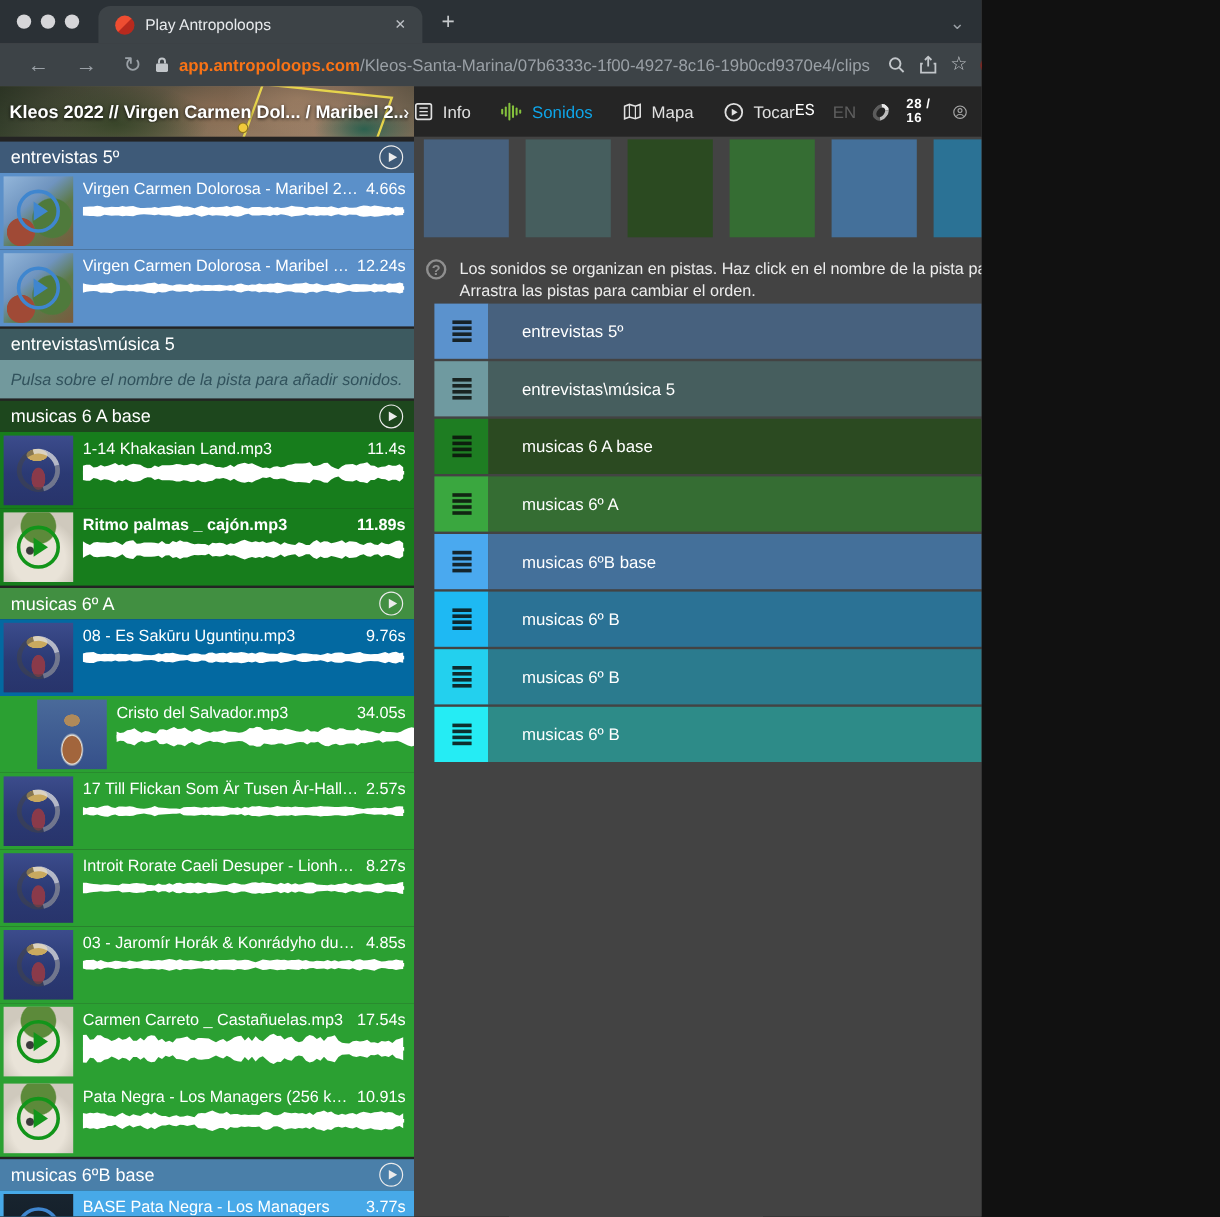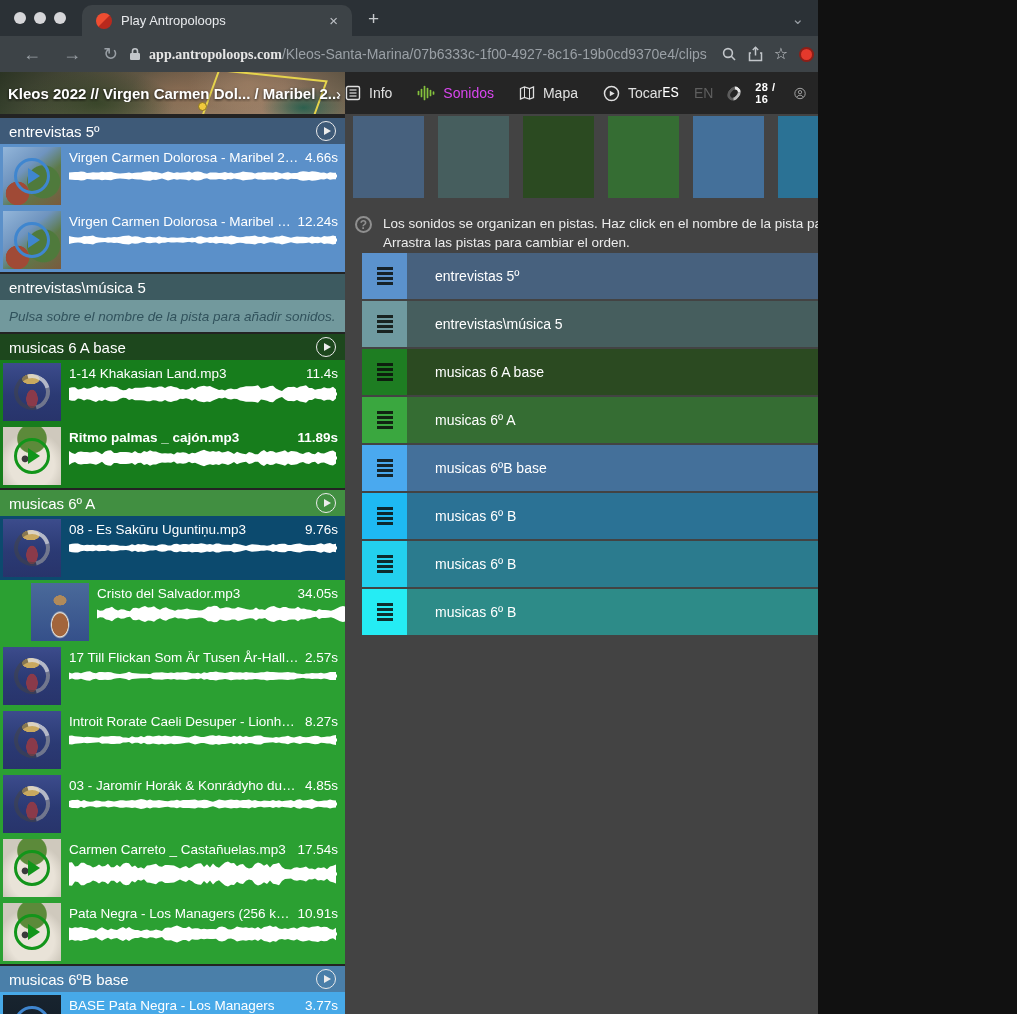--- a/index.html
+++ b/index.html
@@ -16,21 +16,21 @@
   .tab{width:270px;height:31px;background:#3d4347;border-radius:10px 10px 0 0;display:flex;align-items:center;padding:0 10px 0 14px;gap:9px;}
   .tab-favicon{width:16px;height:16px;border-radius:50%;background:linear-gradient(135deg,#ef4d31 48%,#b8291d 52%);flex:none;}
   .tab-title{flex:1;font-size:13px;color:#e8eaed;white-space:nowrap;overflow:hidden;}
   .tab-close{color:#bdc1c6;font-size:15px;line-height:1;padding:2px 4px;}
   .newtab{color:#c6c9cc;font-size:19px;margin:0 0 8px 16px;line-height:1;}
   .tabbar-chevron{position:absolute;right:14px;top:10px;color:#9aa0a6;font-size:15px;}
   .toolbar{position:absolute;top:36px;left:0;right:0;height:36px;background:#3d4347;display:flex;align-items:center;padding:0 12px;}
   .navbtn{color:#9aa0a6;font-size:18px;line-height:1;margin:0 11px;}
   .urlzone{display:flex;align-items:center;margin-left:auto;gap:8px;}
   .url{font-size:14px;white-space:nowrap;}
-  .url .dom{color:#e5e5e5;font-weight:bold;font-family:Liberation Serif, serif;}
+  .url .dom{color:#f97316;font-weight:bold;}
   .url .path{color:#9aa0a6;}
   .tbicons{display:flex;align-items:center;gap:11px;margin-left:14px;margin-right:2px;}
   .tbicons .g{color:#c2c6ca;font-size:16px;line-height:1;}
   .record{width:15px;height:15px;border-radius:50%;background:#e4392c;border:2px solid #8c1f18;}
   .splitbox{width:14px;height:13px;border:2px solid #c2c6ca;border-radius:2px;position:relative;}
   .splitbox::after{content:"";position:absolute;top:0;right:0;bottom:0;width:5px;background:#c2c6ca;}
   .avatar{width:20px;height:20px;border-radius:50%;background:#2c3033;display:flex;align-items:center;justify-content:center;}
   
   .appheader{position:absolute;top:72px;left:0;right:0;height:42px;background:#252525;display:flex;align-items:stretch;}
   .breadcrumb{width:345px;flex:none;position:relative;overflow:hidden;display:flex;align-items:center;
@@ -41,21 +41,21 @@
       radial-gradient(ellipse 70px 38px at 52% 45%, rgba(176,138,106,.9) 0%, transparent 70%),
       linear-gradient(90deg,#3e4a33 0%,#6a6a52 25%,#a3876a 55%,#b59479 82%,#8a7a62 100%);
   }
   .breadcrumb::before{content:"";position:absolute;inset:0;background:linear-gradient(180deg,rgba(0,0,0,.30),rgba(0,0,0,.12));}
   .geo-outline{position:absolute;right:26px;top:2px;width:110px;height:52px;border:2px solid #e6d44c;transform:rotate(6deg) skewX(-14deg);}
   .geo-pin{position:absolute;left:198px;bottom:3px;width:9px;height:9px;border-radius:50%;background:#f0c93c;border:1px solid #8a7420;}
   .crumb-text{position:relative;color:#fff;font-size:15px;font-weight:bold;padding:0 8px;white-space:nowrap;overflow:hidden;text-shadow:0 1px 3px rgba(0,0,0,.85);}
   .crumb-chev{position:absolute;right:4px;color:#fff;font-size:15px;text-shadow:0 1px 3px rgba(0,0,0,.85);}
   .mainnav{display:flex;align-items:center;gap:25px;}
   .nav-item{display:flex;align-items:center;gap:8px;font-size:14px;color:#e0e0e0;cursor:pointer;}
-  .nav-item.active{color:#d946ef;}
+  .nav-item.active{color:#0ea5e9;}
   .hdr-right{margin-left:auto;display:flex;align-items:center;gap:15px;padding-right:14px;}
   .lang-es{color:#fff;font-size:14px;font-family:Liberation Mono, monospace;}
   .lang-en{color:#5f5f5f;font-size:14px;}
   .spin{width:15px;height:15px;border-radius:50%;border:3px solid #5c5c5c;border-top-color:#e8e8e8;border-right-color:#bcbcbc;transform:rotate(40deg);}
   .counter{color:#fff;font-size:11px;font-weight:bold;letter-spacing:.5px;}
   
   .content{position:absolute;top:114px;left:0;right:0;bottom:0;display:flex;}
   .sidebar{width:345px;flex:none;background:#232323;overflow:hidden;padding-top:4px;}
   .mainarea{flex:1;position:relative;background:#434343;overflow:hidden;}
   
@@ -317,21 +317,21 @@
               </svg>
             </span>
           </span>
         </div>
         <div class="sec-header" style="background: rgb(65, 143, 65);">
           <span>musicas 6º A</span>
           <span class="sec-play">
             <i></i>
           </span>
         </div>
-        <div class="clip" style="background: #0c4a6e;">
+        <div class="clip" style="background: #0369a1;">
           <span class="thumb thumb-mascot">
             <span class="ovl">
               <span class="spin-ring"></span>
             </span>
           </span>
           <span class="clip-body">
             <span class="clip-top">
               <span class="clip-title">08 - Es Sakūru Uguntiņu.mp3</span>
               <span class="clip-dur">9.76s</span>
             </span>

